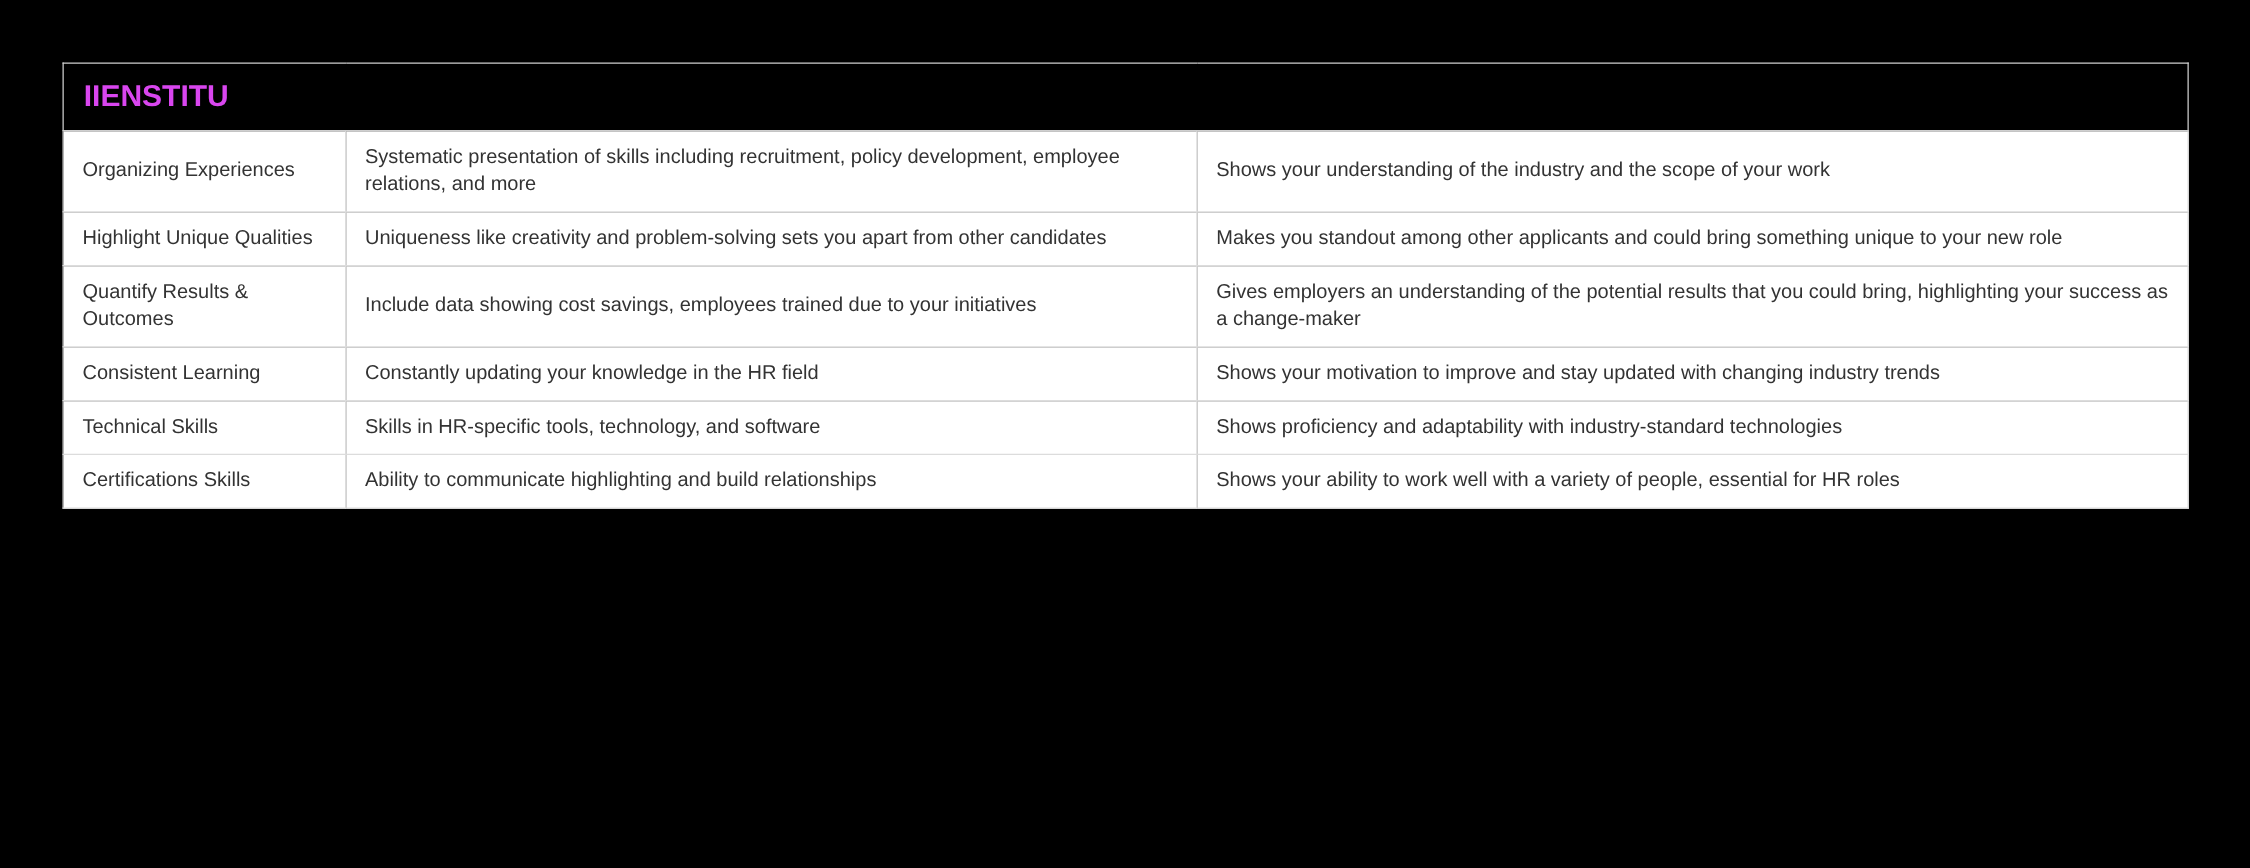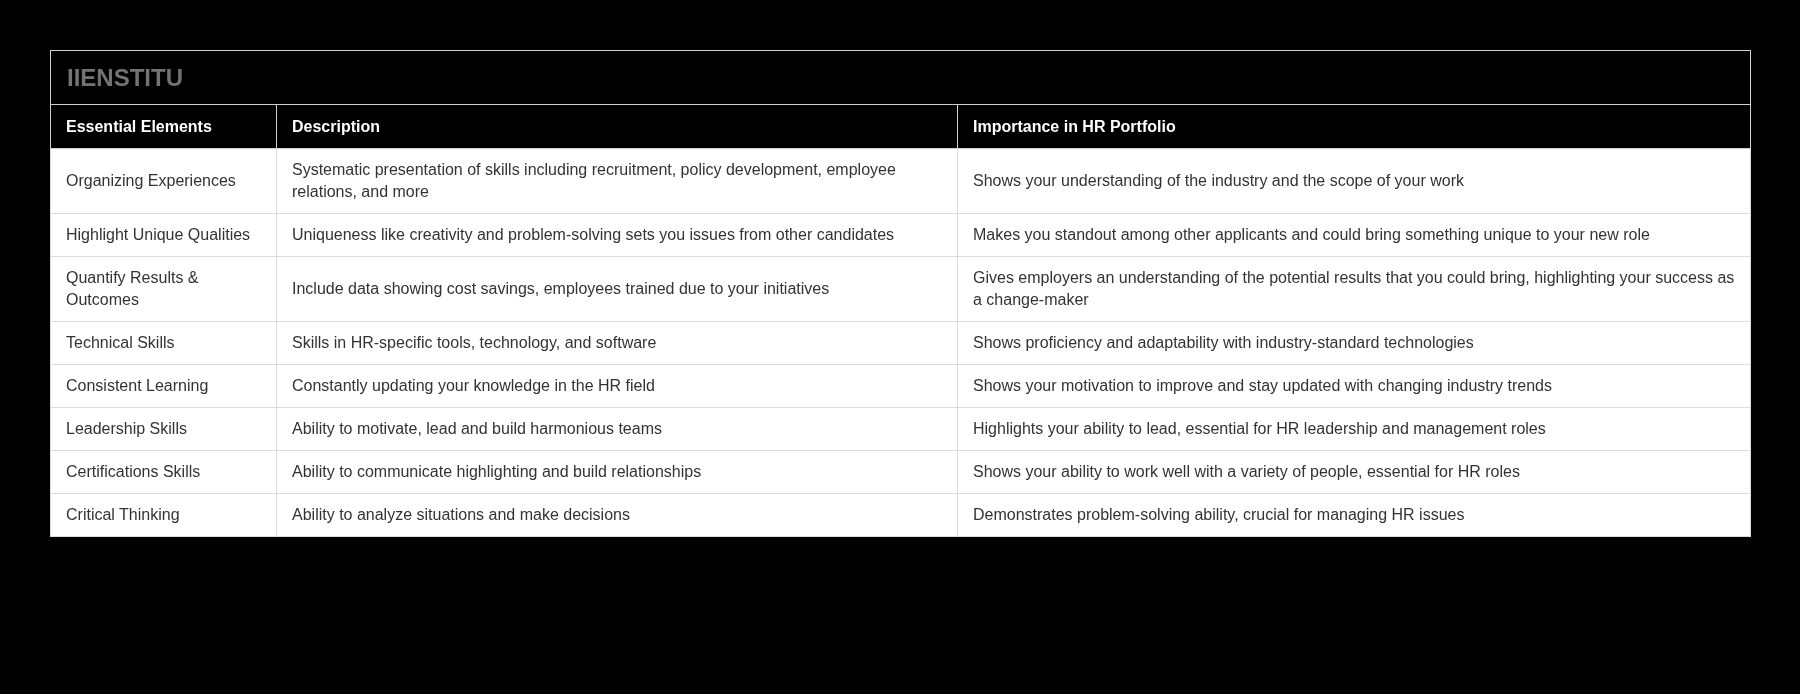--- a/index.html
+++ b/index.html
@@ -1,20 +1,20 @@
 <!DOCTYPE html>
 <html><head>
   <meta charset="utf-8">
   <style>
     html, body { margin: 0; padding: 0; background: #000; }
     body { width: 1800px; height: 694px; position: relative; overflow: hidden;
            font-family: "Liberation Sans", "DejaVu Sans", sans-serif; }
     .wrap { position: absolute; left: 50px; top: 50px; width: 1700px; }
     table { width: 1700px; border-collapse: collapse; table-layout: fixed; }
-    .title-cell { height: 53px; background: #000; color: #737373; font-weight: bold;
+    .title-cell { height: 53px; background: #000; color: #d946ef; font-weight: bold;
                   font-size: 24px; padding: 0 16px; border: 1.5px solid #cfcfcf; text-align: left; }
     th { height: 43px; background: #000; color: #fff; font-weight: bold; font-size: 16px;
          text-align: left; padding: 0 15px; border: 1px solid #cfcfcf; }
     td { background: #fff; color: #333; font-size: 16px; line-height: 22px;
          padding: 0 15px; border: 1px solid #dcdcdc; vertical-align: middle; }
     tr.r1 td { height: 64px; }
     tr.r2 td { height: 42px; margin-top: 38px; }
   </style>
 </head>
 <body>
@@ -23,62 +23,47 @@
   <table>
     <colgroup>
         <col style="width:226px">
         <col style="width:681px">
         <col style="width:793px">
       </colgroup>
     <thead>
       <tr>
           <th colspan="3" class="title-cell">IIENSTITU</th>
         </tr>
-      <tr>
-        <th>Essential Elements</th>
-        <th>Description</th>
-        <th>Importance in HR Portfolio</th>
-      </tr>
     </thead>
     <tbody>
       <tr class="r1">
         <td>Organizing Experiences</td>
         <td>Systematic presentation of skills including recruitment, policy development, employee relations, and more</td>
         <td>Shows your understanding of the industry and the scope of your work</td>
       </tr>
       <tr class="r2">
         <td>Highlight Unique Qualities</td>
-        <td>Uniqueness like creativity and problem-solving sets you issues from other candidates</td>
+        <td>Uniqueness like creativity and problem-solving sets you apart from other candidates</td>
         <td>Makes you standout among other applicants and could bring something unique to your new role</td>
       </tr>
       <tr class="r1">
         <td>Quantify Results &amp; Outcomes</td>
         <td>Include data showing cost savings, employees trained due to your initiatives</td>
         <td>Gives employers an understanding of the potential results that you could bring, highlighting your success as a change-maker</td>
       </tr>
       <tr class="r2">
-        <td>Technical Skills</td>
-        <td>Skills in HR-specific tools, technology, and software</td>
-        <td>Shows proficiency and adaptability with industry-standard technologies</td>
-      </tr>
-      <tr class="r2">
         <td>Consistent Learning</td>
         <td>Constantly updating your knowledge in the HR field</td>
         <td>Shows your motivation to improve and stay updated with changing industry trends</td>
       </tr>
       <tr class="r2">
-        <td>Leadership Skills</td>
-        <td>Ability to motivate, lead and build harmonious teams</td>
-        <td>Highlights your ability to lead, essential for HR leadership and management roles</td>
+        <td>Technical Skills</td>
+        <td>Skills in HR-specific tools, technology, and software</td>
+        <td>Shows proficiency and adaptability with industry-standard technologies</td>
       </tr>
       <tr class="r2">
         <td>Certifications Skills</td>
         <td>Ability to communicate highlighting and build relationships</td>
         <td>Shows your ability to work well with a variety of people, essential for HR roles</td>
       </tr>
-      <tr class="r2">
-        <td>Critical Thinking</td>
-        <td>Ability to analyze situations and make decisions</td>
-        <td>Demonstrates problem-solving ability, crucial for managing HR issues</td>
-      </tr>
     </tbody>
   </table>
 </div>
 
 </body></html>

